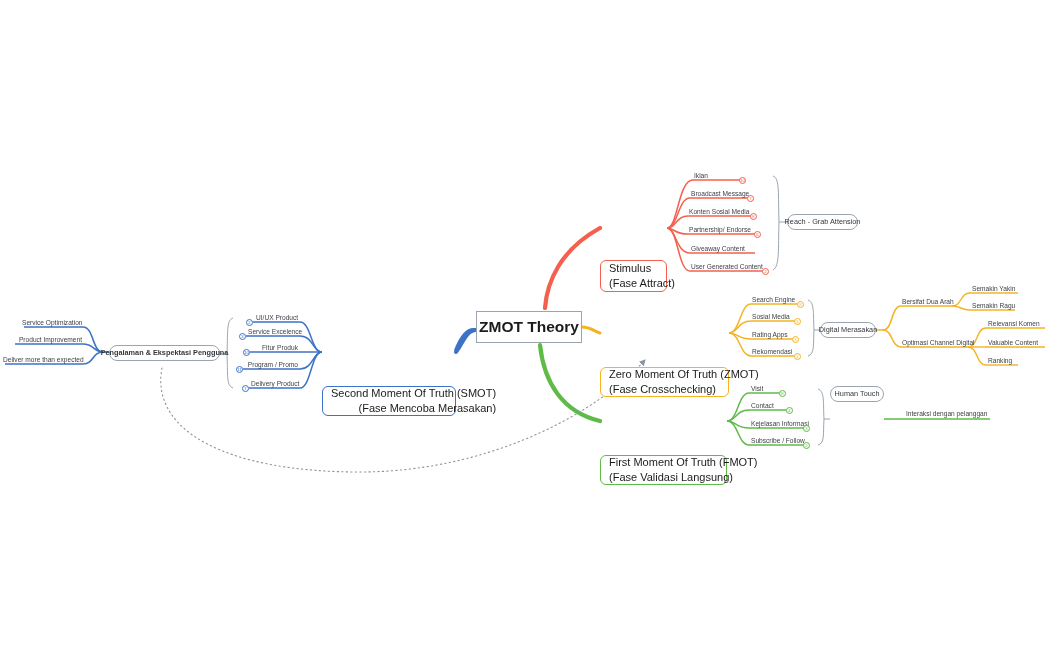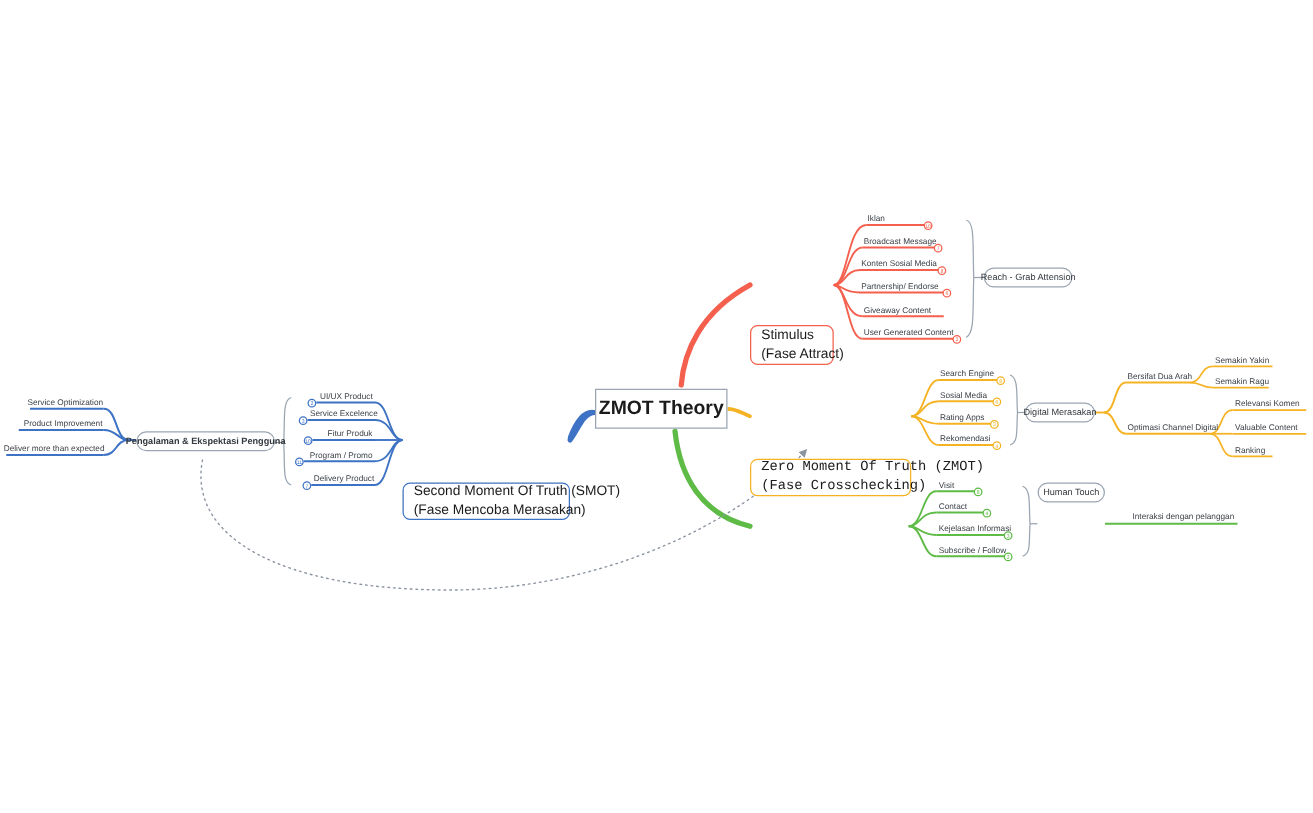--- a/index.html
+++ b/index.html
@@ -58,21 +58,21 @@
     font-size: 11px;
     color: #1b1b1b;
     padding: 4px 8px;
     text-align: left;
     justify-content: flex-start;
     margin-top: 48px;
   }
   .node-branch.red    { border-color: #f4604d; }
   .node-branch.orange { border-color: #f5b323; }
   .node-branch.green  { border-color: #5dbb46; }
-  .node-branch.blue   { border-color: #3d72c4; }
+  .node-branch.blue   { border-color: #3d72c4; text-align: right; }
 
   .node-gray {
     border: 1px solid #9aa5b1;
     border-radius: 9px;
     font-size: 7.3px;
     color: #33383d;
     padding: 2px 6px;
   }
 
   
@@ -227,21 +227,21 @@
   <div class="badge red" style="left:739px; top:177px;">10</div>
   <div class="badge red" style="left:747px; top:195px;">7</div>
   <div class="badge red" style="left:750px; top:213px;">8</div>
   <div class="badge red" style="left:754px; top:231px;">6</div>
   <div class="badge red" style="left:762px; top:268px;">2</div>
 
   <div class="node node-gray" style="left:787px; top:214px; width:71px; height:16px;">
     <span>Reach - Grab Attension</span>
   </div>
 
-  <div class="node node-branch orange" style="left:600px; top:319px; width:129px; height:30px;font-family:Liberation Mono, monospace;">
+  <div class="node node-branch orange" style="left:600px; top:319px; width:129px; height:30px;">
     <span>Zero Moment Of Truth (ZMOT)
 (Fase Crosschecking)</span>
   </div>
 
   <div class="leaf" style="left:752px; top:297px;">Search Engine</div>
   <div class="leaf" style="left:752px; top:314px;">Sosial Media</div>
   <div class="leaf" style="left:752px; top:332px;">Rating Apps</div>
   <div class="leaf" style="left:752px; top:349px;">Rekomendasi</div>
 
   <div class="badge orange" style="left:797px; top:301px;">8</div>
@@ -255,20 +255,24 @@
 
   <div class="leaf" style="left:902px; top:299px;">Bersifat Dua Arah</div>
   <div class="leaf" style="left:902px; top:340px;">Optimasi Channel Digital</div>
 
   <div class="leaf" style="left:972px; top:286px;">Semakin Yakin</div>
   <div class="leaf" style="left:972px; top:303px;">Semakin Ragu</div>
   <div class="leaf" style="left:988px; top:321px;">Relevansi Komen</div>
   <div class="leaf" style="left:988px; top:340px;">Valuable Content</div>
   <div class="leaf" style="left:988px; top:358px;">Ranking</div>
 
+  <div class="node node-branch green" style="left:600px; top:407px; width:127px; height:30px;">
+    <span>First Moment Of Truth (FMOT)
+(Fase Validasi Langsung)</span>
+  </div>
 
   <div class="leaf" style="left:751px; top:386px;">Visit</div>
   <div class="leaf" style="left:751px; top:403px;">Contact</div>
   <div class="leaf" style="left:751px; top:421px;">Kejelasan Informasi</div>
   <div class="leaf" style="left:751px; top:438px;">Subscribe / Follow</div>
 
   <div class="badge green" style="left:779px; top:390px;">8</div>
   <div class="badge green" style="left:786px; top:407px;">4</div>
   <div class="badge green" style="left:803px; top:425px;">3</div>
   <div class="badge green" style="left:803px; top:442px;">2</div>

